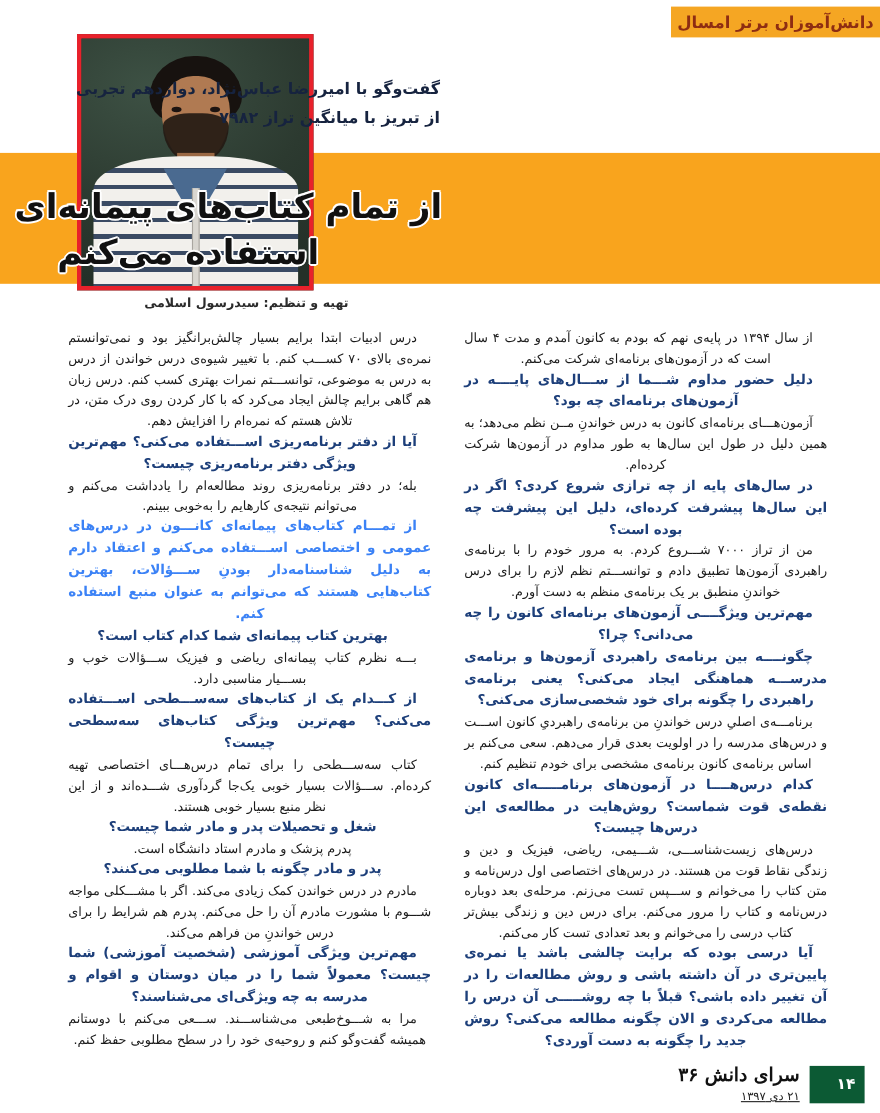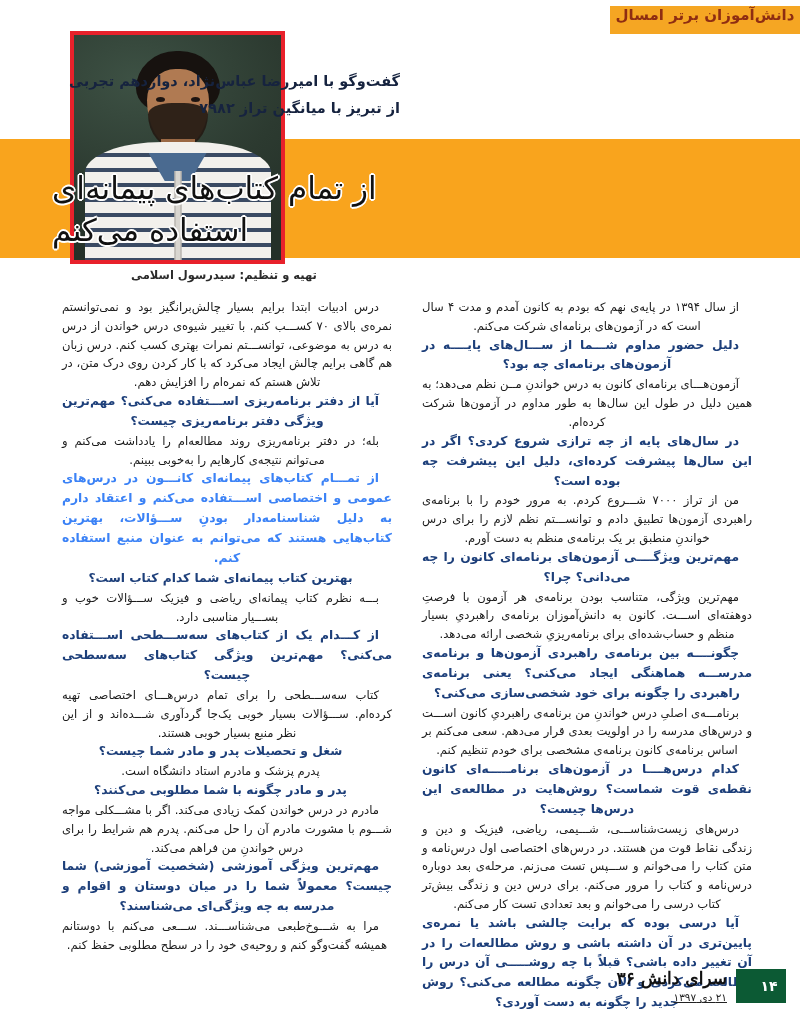--- a/index.html
+++ b/index.html
@@ -18,20 +18,21 @@
 
   
   .eyebrow-band {
     position: absolute;
     top: 6px;
     right: 0;
     width: 190px;
     height: 28px;
     background: #f5a623;
     display: flex;
+    align-items: center;
     justify-content: center;
   }
   .eyebrow-text {
     font-size: 15px;
     font-weight: 700;
     color: #8e2d12;
     letter-spacing: 0px;
     white-space: nowrap;
   }
 
@@ -156,21 +157,21 @@
 
   
   .headline {
     position: absolute;
     top: 146px;
     right: 398px;
     width: 350px;
     text-align: left;
     color: #111111;
     font-size: 31px;
-    font-weight: 400;
+    font-weight: 700;
     line-height: 1.36;
     text-shadow:
       1.6px 0 0 #ffffff, -1.6px 0 0 #ffffff,
       0 1.6px 0 #ffffff, 0 -1.6px 0 #ffffff,
       1.2px 1.2px 0 #ffffff, -1.2px -1.2px 0 #ffffff,
       1.2px -1.2px 0 #ffffff, -1.2px 1.2px 0 #ffffff;
   }
   .headline-line { display: block; white-space: nowrap; }
 
   
@@ -312,21 +313,20 @@
 <div class="byline">تهیه و تنظیم: سیدرسول اسلامی</div>
 
 <div class="columns">
   <div class="col right" id="col-right">
       <p class="para">از سال ۱۳۹۴ در پایه‌ی نهم که بودم به کانون آمدم و مدت ۴ سال است که در آزمون‌های برنامه‌ای شرکت می‌کنم.</p>
       <p class="para q">دلیل حضور مداوم شـــما از ســـال‌های پایــــه در آزمون‌های برنامه‌ای چه بود؟</p>
       <p class="para">آزمون‌هـــای برنامه‌ای کانون به درس خواندنِ مــن نظم می‌دهد؛ به همین دلیل در طول این سال‌ها به طور مداوم در آزمون‌ها شرکت کرده‌ام.</p>
       <p class="para q">در سال‌های پایه از چه ترازی شروع کردی؟ اگر در این سال‌ها پیشرفت کرده‌ای، دلیل این پیشرفت چه بوده است؟</p>
       <p class="para">من از تراز ۷۰۰۰ شـــروع کردم. به مرور خودم را با برنامه‌ی راهبردی آزمون‌ها تطبیق دادم و توانســـتم نظم لازم را برای درس خواندنِ منطبق بر یک برنامه‌ی منظم به دست آورم.</p>
       <p class="para q">مهم‌ترین ویژگــــی آزمون‌های برنامه‌ای کانون را چه می‌دانی؟ چرا؟</p>
-      <p class="para">مهم‌ترین ویژگی، متناسب بودن برنامه‌ی هر آزمون با فرصتِ دوهفته‌ای اســـت. کانون به دانش‌آموزان برنامه‌ی راهبردیِ بسیار منظم و حساب‌شده‌ای برای برنامه‌ریزیِ شخصی ارائه می‌دهد.</p>
       <p class="para q">چگونــــه بین برنامه‌ی راهبردی آزمون‌ها و برنامه‌ی مدرســـه هماهنگی ایجاد می‌کنی؟ یعنی برنامه‌ی راهبردی را چگونه برای خود شخصی‌سازی می‌کنی؟</p>
       <p class="para">برنامـــه‌ی اصلیِ درس خواندنِ من برنامه‌ی راهبردیِ کانون اســـت و درس‌های مدرسه را در اولویت بعدی قرار می‌دهم. سعی می‌کنم بر اساس برنامه‌ی کانون برنامه‌ی مشخصی برای خودم تنظیم کنم.</p>
       <p class="para q">کدام درس‌هــــا در آزمون‌های برنامـــــه‌ای کانون نقطه‌ی قوت شماست؟ روش‌هایت در مطالعه‌ی این درس‌ها چیست؟</p>
       <p class="para">درس‌های زیست‌شناســـی، شـــیمی، ریاضی، فیزیک و دین و زندگی نقاط قوت من هستند. در درس‌های اختصاصی اول درس‌نامه و متن کتاب را می‌خوانم و ســـپس تست می‌زنم. مرحله‌ی بعد دوباره درس‌نامه و کتاب را مرور می‌کنم. برای درس دین و زندگی بیش‌تر کتاب درسی را می‌خوانم و بعد تعدادی تست کار می‌کنم.</p>
       <p class="para q">آیا درسی بوده که برایت چالشی باشد یا نمره‌ی پایین‌تری در آن داشته باشی و روش مطالعه‌ات را در آن تغییر داده باشی؟ قبلاً با چه روشـــــی آن درس را مطالعه می‌کردی و الان چگونه مطالعه می‌کنی؟ روش جدید را چگونه به دست آوردی؟</p>
     </div>
   <div class="col left" id="col-left">
       <p class="para">درس ادبیات ابتدا برایم بسیار چالش‌برانگیز بود و نمی‌توانستم نمره‌ی بالای ۷۰ کســـب کنم. با تغییر شیوه‌ی درس خواندن از درس به درس به موضوعی، توانســـتم نمرات بهتری کسب کنم. درس زبان هم گاهی برایم چالش ایجاد می‌کرد که با کار کردن روی درک متن، در تلاش هستم که نمره‌ام را افزایش دهم.</p>
       <p class="para q">آیا از دفتر برنامه‌ریزی اســـتفاده می‌کنی؟ مهم‌ترین ویژگی دفتر برنامه‌ریزی چیست؟</p>
       <p class="para">بله؛ در دفتر برنامه‌ریزی روند مطالعه‌ام را یادداشت می‌کنم و می‌توانم نتیجه‌ی کارهایم را به‌خوبی ببینم.</p>

